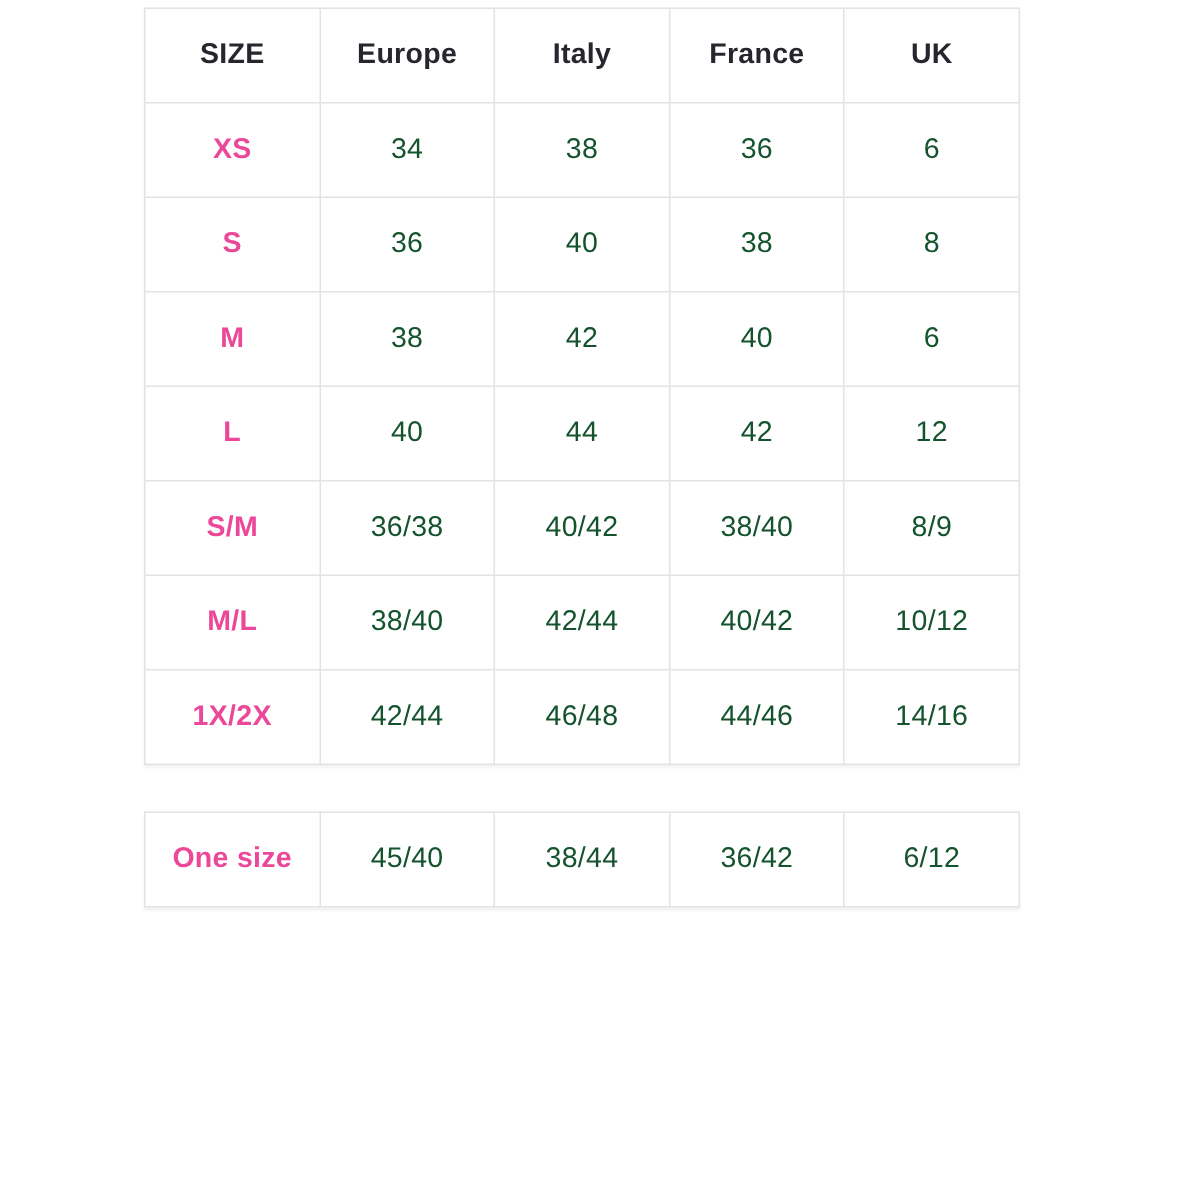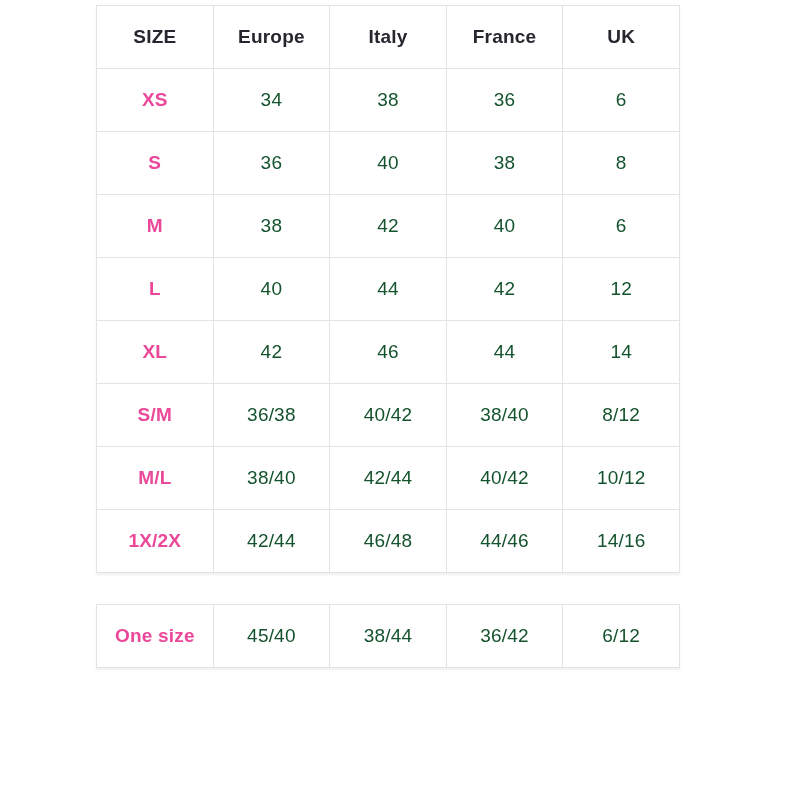--- a/index.html
+++ b/index.html
@@ -97,32 +97,25 @@
           <td class="val">6</td>
         </tr>
         <tr>
           <td class="lbl">L</td>
           <td class="val">40</td>
           <td class="val">44</td>
           <td class="val">42</td>
           <td class="val">12</td>
         </tr>
         <tr>
-          <td class="lbl">XL</td>
-          <td class="val">42</td>
-          <td class="val">46</td>
-          <td class="val">44</td>
-          <td class="val">14</td>
-        </tr>
-        <tr>
           <td class="lbl">S/M</td>
           <td class="val">36/38</td>
           <td class="val">40/42</td>
           <td class="val">38/40</td>
-          <td class="val">8/12</td>
+          <td class="val">8/9</td>
         </tr>
         <tr>
           <td class="lbl">M/L</td>
           <td class="val">38/40</td>
           <td class="val">42/44</td>
           <td class="val">40/42</td>
           <td class="val">10/12</td>
         </tr>
         <tr>
           <td class="lbl">1X/2X</td>

